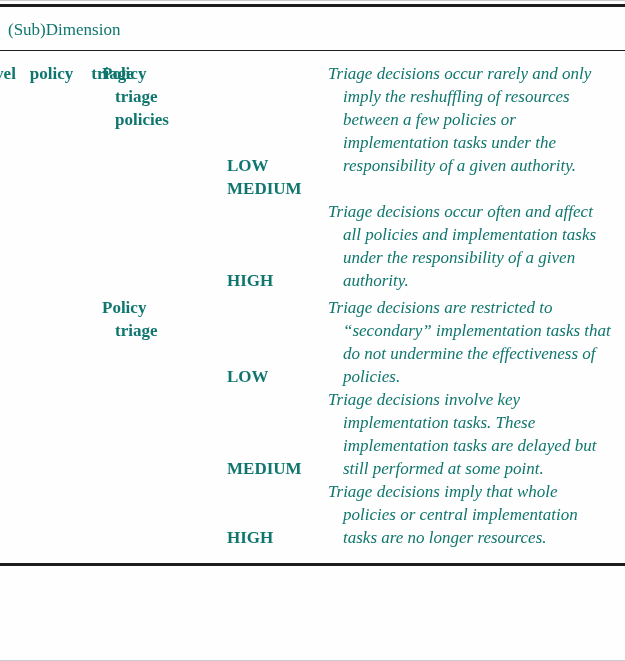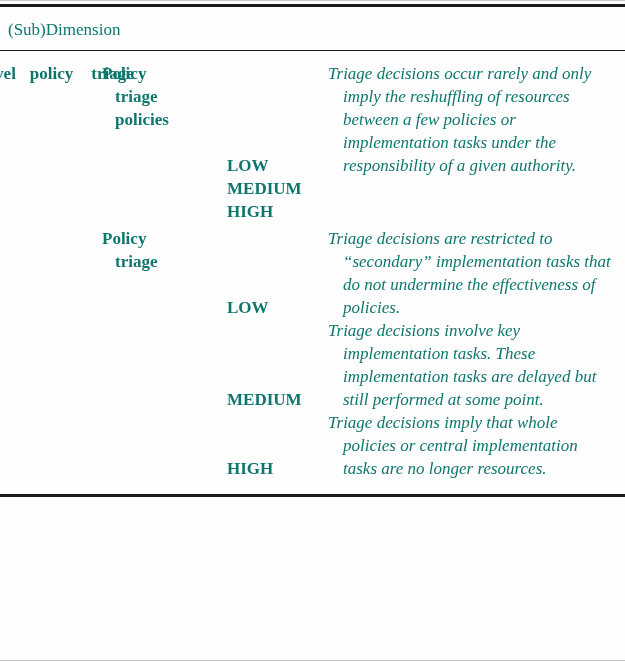--- a/index.html
+++ b/index.html
@@ -99,20 +99,21 @@
           <div class="levels">
             <div class="level-row">
               <div class="level-label">LOW</div>
               <div class="level-desc">Triage decisions occur rarely and only imply the reshuffling of resources between a few policies or implementation tasks under the responsibility of a given authority.</div>
             </div>
             <div class="level-row">
               <div class="level-label">MEDIUM</div>
             </div>
             <div class="level-row">
               <div class="level-label">HIGH</div>
+              <div class="level-desc">Triage decisions occur often and affect all policies and implementation tasks under the responsibility of a given authority.</div>
             </div>
           </div>
         </div>
 
         <div class="block">
           <div class="name-cell">
             <span class="name-line">Policy</span>
             <span class="name-line">triage</span>
           </div>
           <div class="levels">

